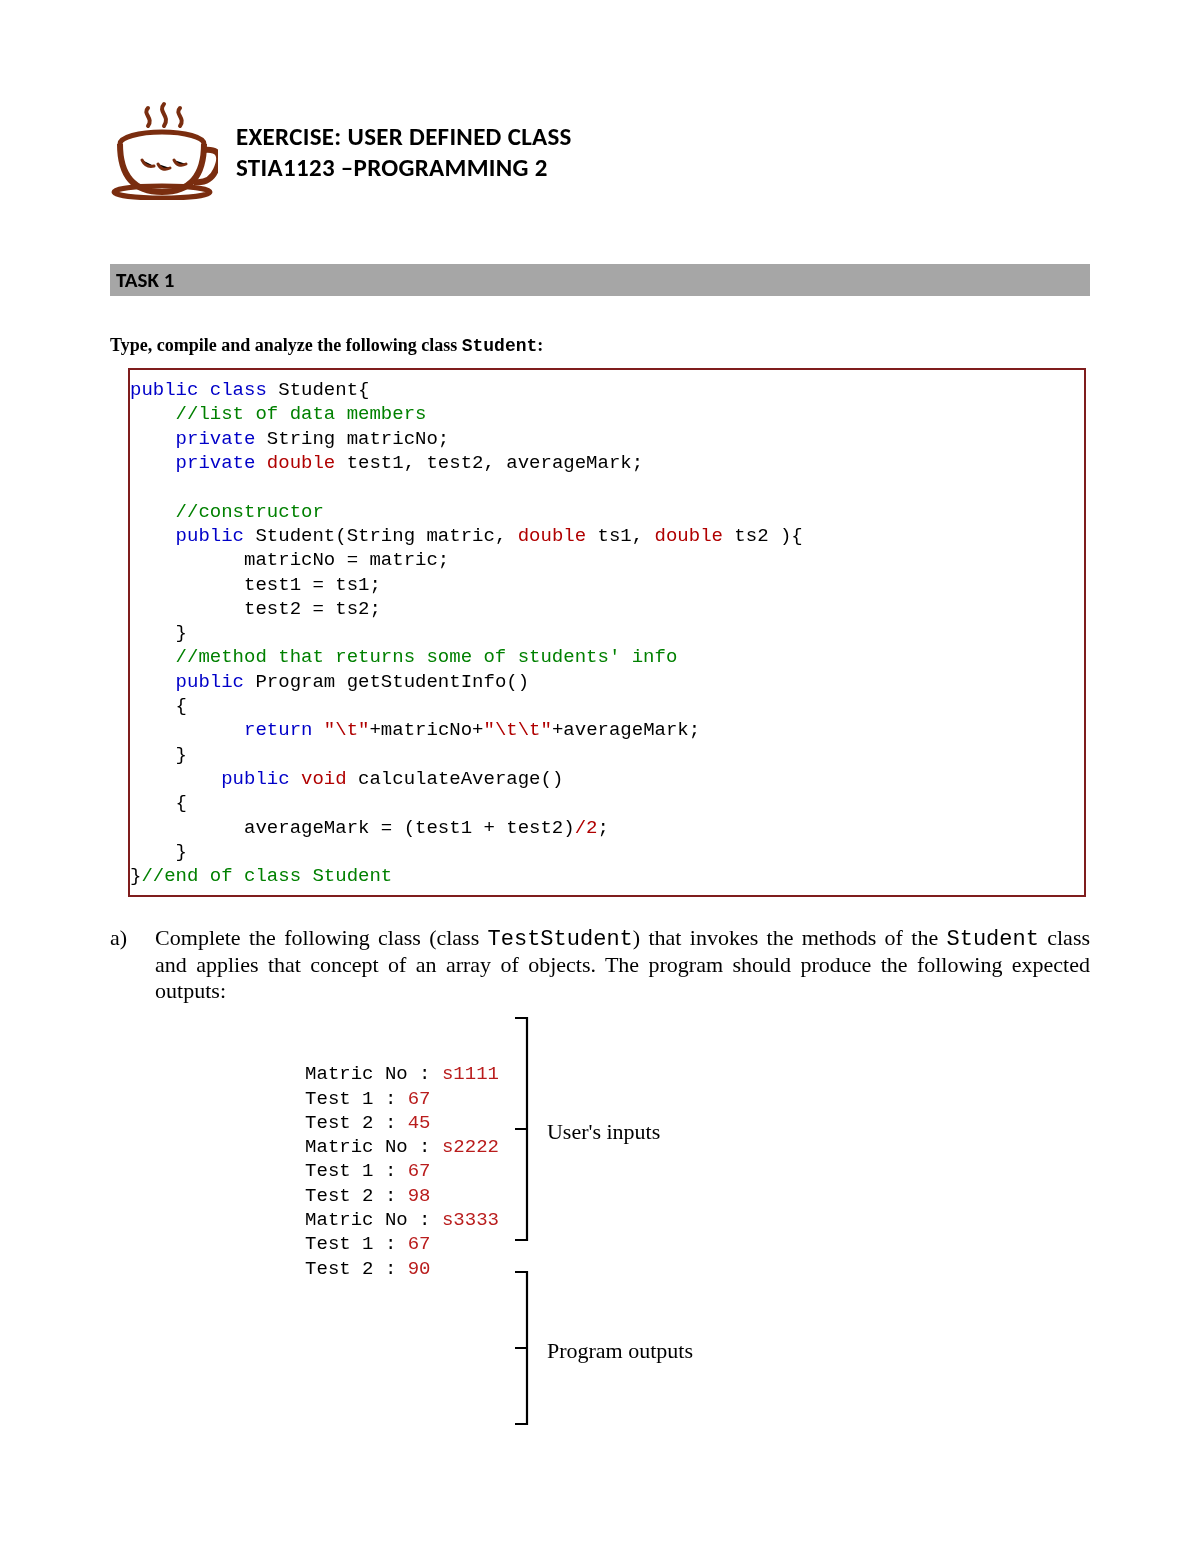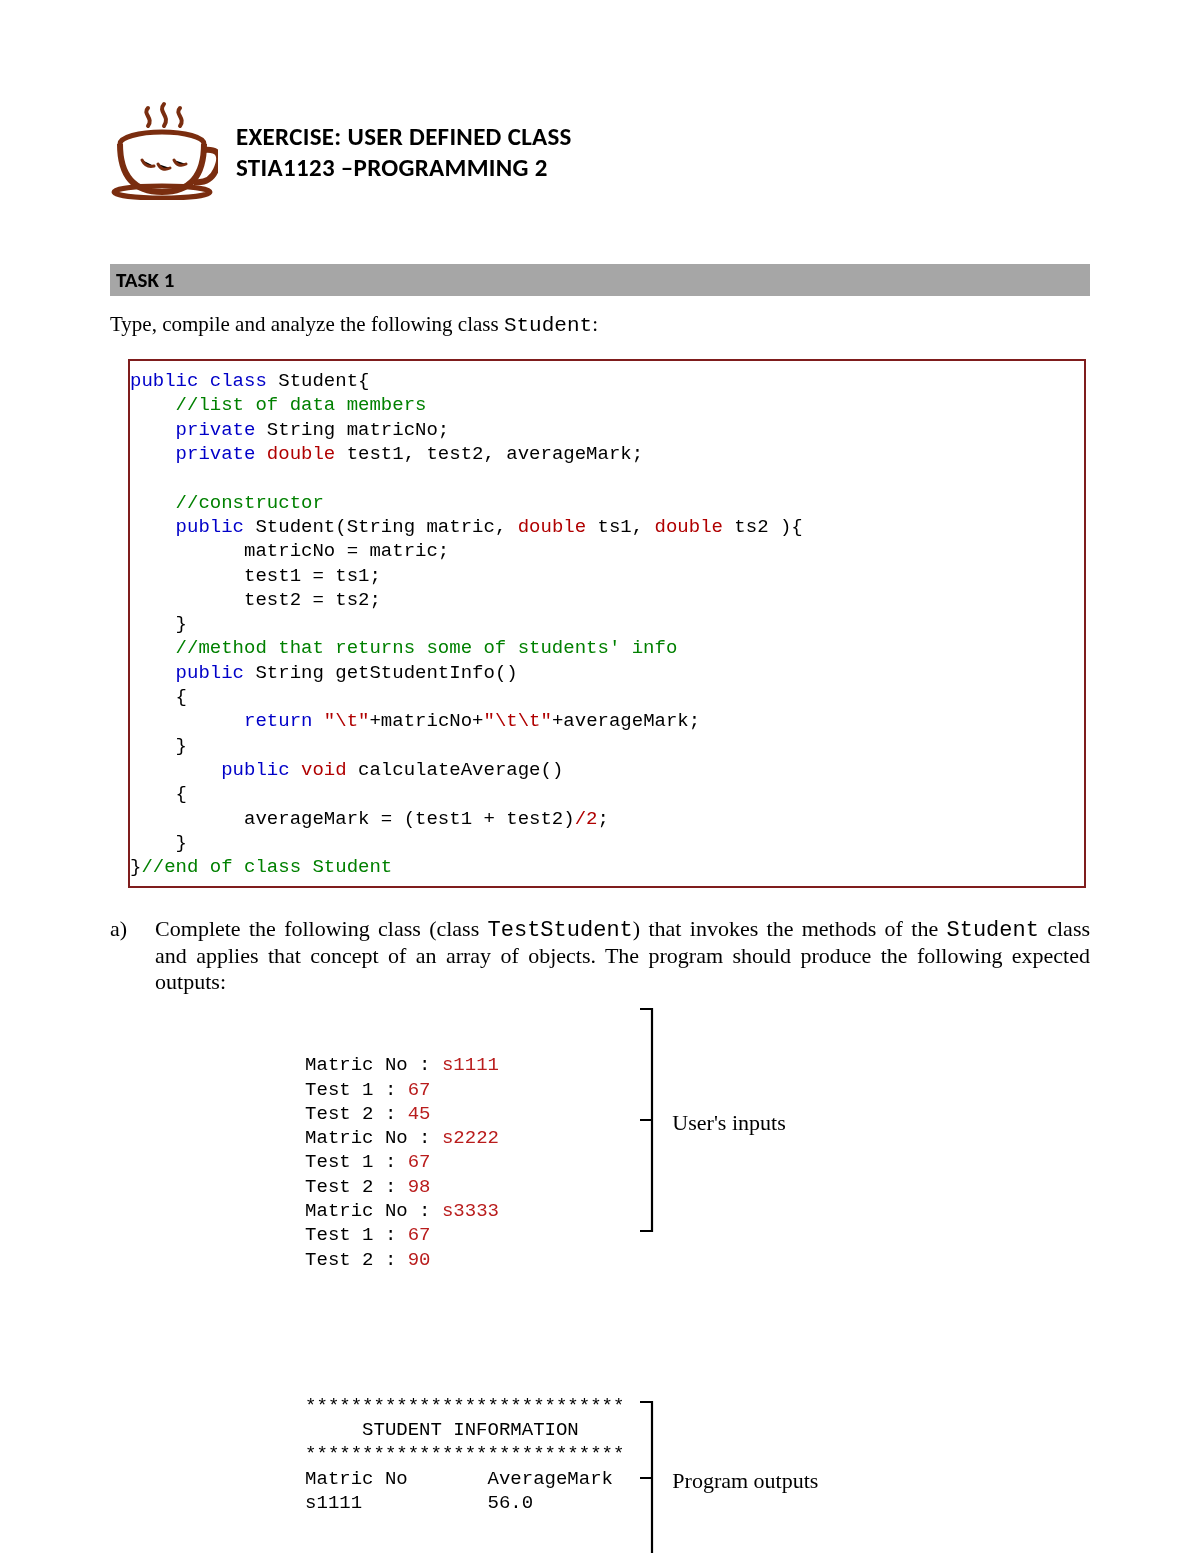--- a/index.html
+++ b/index.html
@@ -32,25 +32,26 @@
     font-weight: 700;
     font-size: 25px;
     letter-spacing: 0.3px;
   }
   .task-bar {
     background: #a6a6a6;
     font-family: Calibri, Arial, sans-serif;
     font-weight: 700;
     font-size: 21px;
     padding: 3px 6px;
-    margin-bottom: 16px;
+    margin-bottom: 39px;
   }
   .para {
-    font-size: 21px;
-    margin-bottom: 22px;
+    font-size: 18px;
+    margin-bottom: 12px;
+    font-weight: bold;
   }
   .mono, .code-inline {
     font-family: "Courier New", Courier, monospace;
   }
   .code-box {
     border: 2px solid #7f1d1d;
     padding: 8px 12px 6px 0;
     font-family: "Courier New", Courier, monospace;
     font-size: 19px;
     line-height: 1.28;
@@ -139,21 +140,21 @@
 </span><span class="pl-blk">    </span><span class="kw-blue">private </span><span class="pl-blk">String matricNo;
 </span><span class="pl-blk">    </span><span class="kw-blue">private </span><span class="kw-red">double </span><span class="pl-blk">test1, test2, averageMark;
 </span><span class="pl-blk">
 </span><span class="pl-blk">    </span><span class="cm-grn">//constructor
 </span><span class="pl-blk">    </span><span class="kw-blue">public </span><span class="pl-blk">Student(String matric, </span><span class="kw-red">double </span><span class="pl-blk">ts1, </span><span class="kw-red">double </span><span class="pl-blk">ts2 ){
 </span><span class="pl-blk">          matricNo = matric;
 </span><span class="pl-blk">          test1 = ts1;
 </span><span class="pl-blk">          test2 = ts2;
 </span><span class="pl-blk">    }
 </span><span class="pl-blk">    </span><span class="cm-grn">//method that returns some of students' info
-</span><span class="pl-blk">    </span><span class="kw-blue">public </span><span class="pl-blk">String getStudentInfo()
+</span><span class="pl-blk">    </span><span class="kw-blue">public </span><span class="pl-blk">Program getStudentInfo()
 </span><span class="pl-blk">    {
 </span><span class="pl-blk">          </span><span class="kw-blue">return </span><span class="kw-red">"\t"</span><span class="pl-blk">+matricNo+</span><span class="kw-red">"\t\t"</span><span class="pl-blk">+averageMark;
 </span><span class="pl-blk">    }
 </span><span class="pl-blk">    </span><span class="pl-blk">    </span><span class="kw-blue">public </span><span class="kw-red">void </span><span class="pl-blk">calculateAverage()
 </span><span class="pl-blk">    {
 </span><span class="pl-blk">          averageMark = (test1 + test2)</span><span class="kw-red">/2</span><span class="pl-blk">;
 </span><span class="pl-blk">    }
 </span><span class="pl-blk">}</span><span class="cm-grn">//end of class Student</span></div>
 
   <div class="question-row">
@@ -167,26 +168,20 @@
 <span class="pl-blk">Test 1 : </span><span class="out-orange">67</span>
 <span class="pl-blk">Test 2 : </span><span class="out-orange">45</span>
 <span class="pl-blk">Matric No : </span><span class="out-orange">s2222</span>
 <span class="pl-blk">Test 1 : </span><span class="out-orange">67</span>
 <span class="pl-blk">Test 2 : </span><span class="out-orange">98</span>
 <span class="pl-blk">Matric No : </span><span class="out-orange">s3333</span>
 <span class="pl-blk">Test 1 : </span><span class="out-orange">67</span>
 <span class="pl-blk">Test 2 : </span><span class="out-orange">90</span>
 </div>
           <div>&nbsp;</div>
-          <div id="out-results"><span class="pl-blk">****************************</span>
-<span class="pl-blk">     STUDENT INFORMATION</span>
-<span class="pl-blk">****************************</span>
-<span class="pl-blk">Matric No       AverageMark</span>
-<span class="pl-blk">s1111           56.0</span>
-</div>
         </div>
         <div class="brace-col">
           <div class="brace-group">
             <span>
               <svg width="22" height="230" viewBox="0 0 22 230">
                 <path d="M4 4 L16 4 L16 226 L4 226 M16 115 L4 115" stroke="#000" stroke-width="2.2" fill="none"></path>
               </svg>
             </span>
             <span class="brace-label">User's inputs</span>
           </div>

